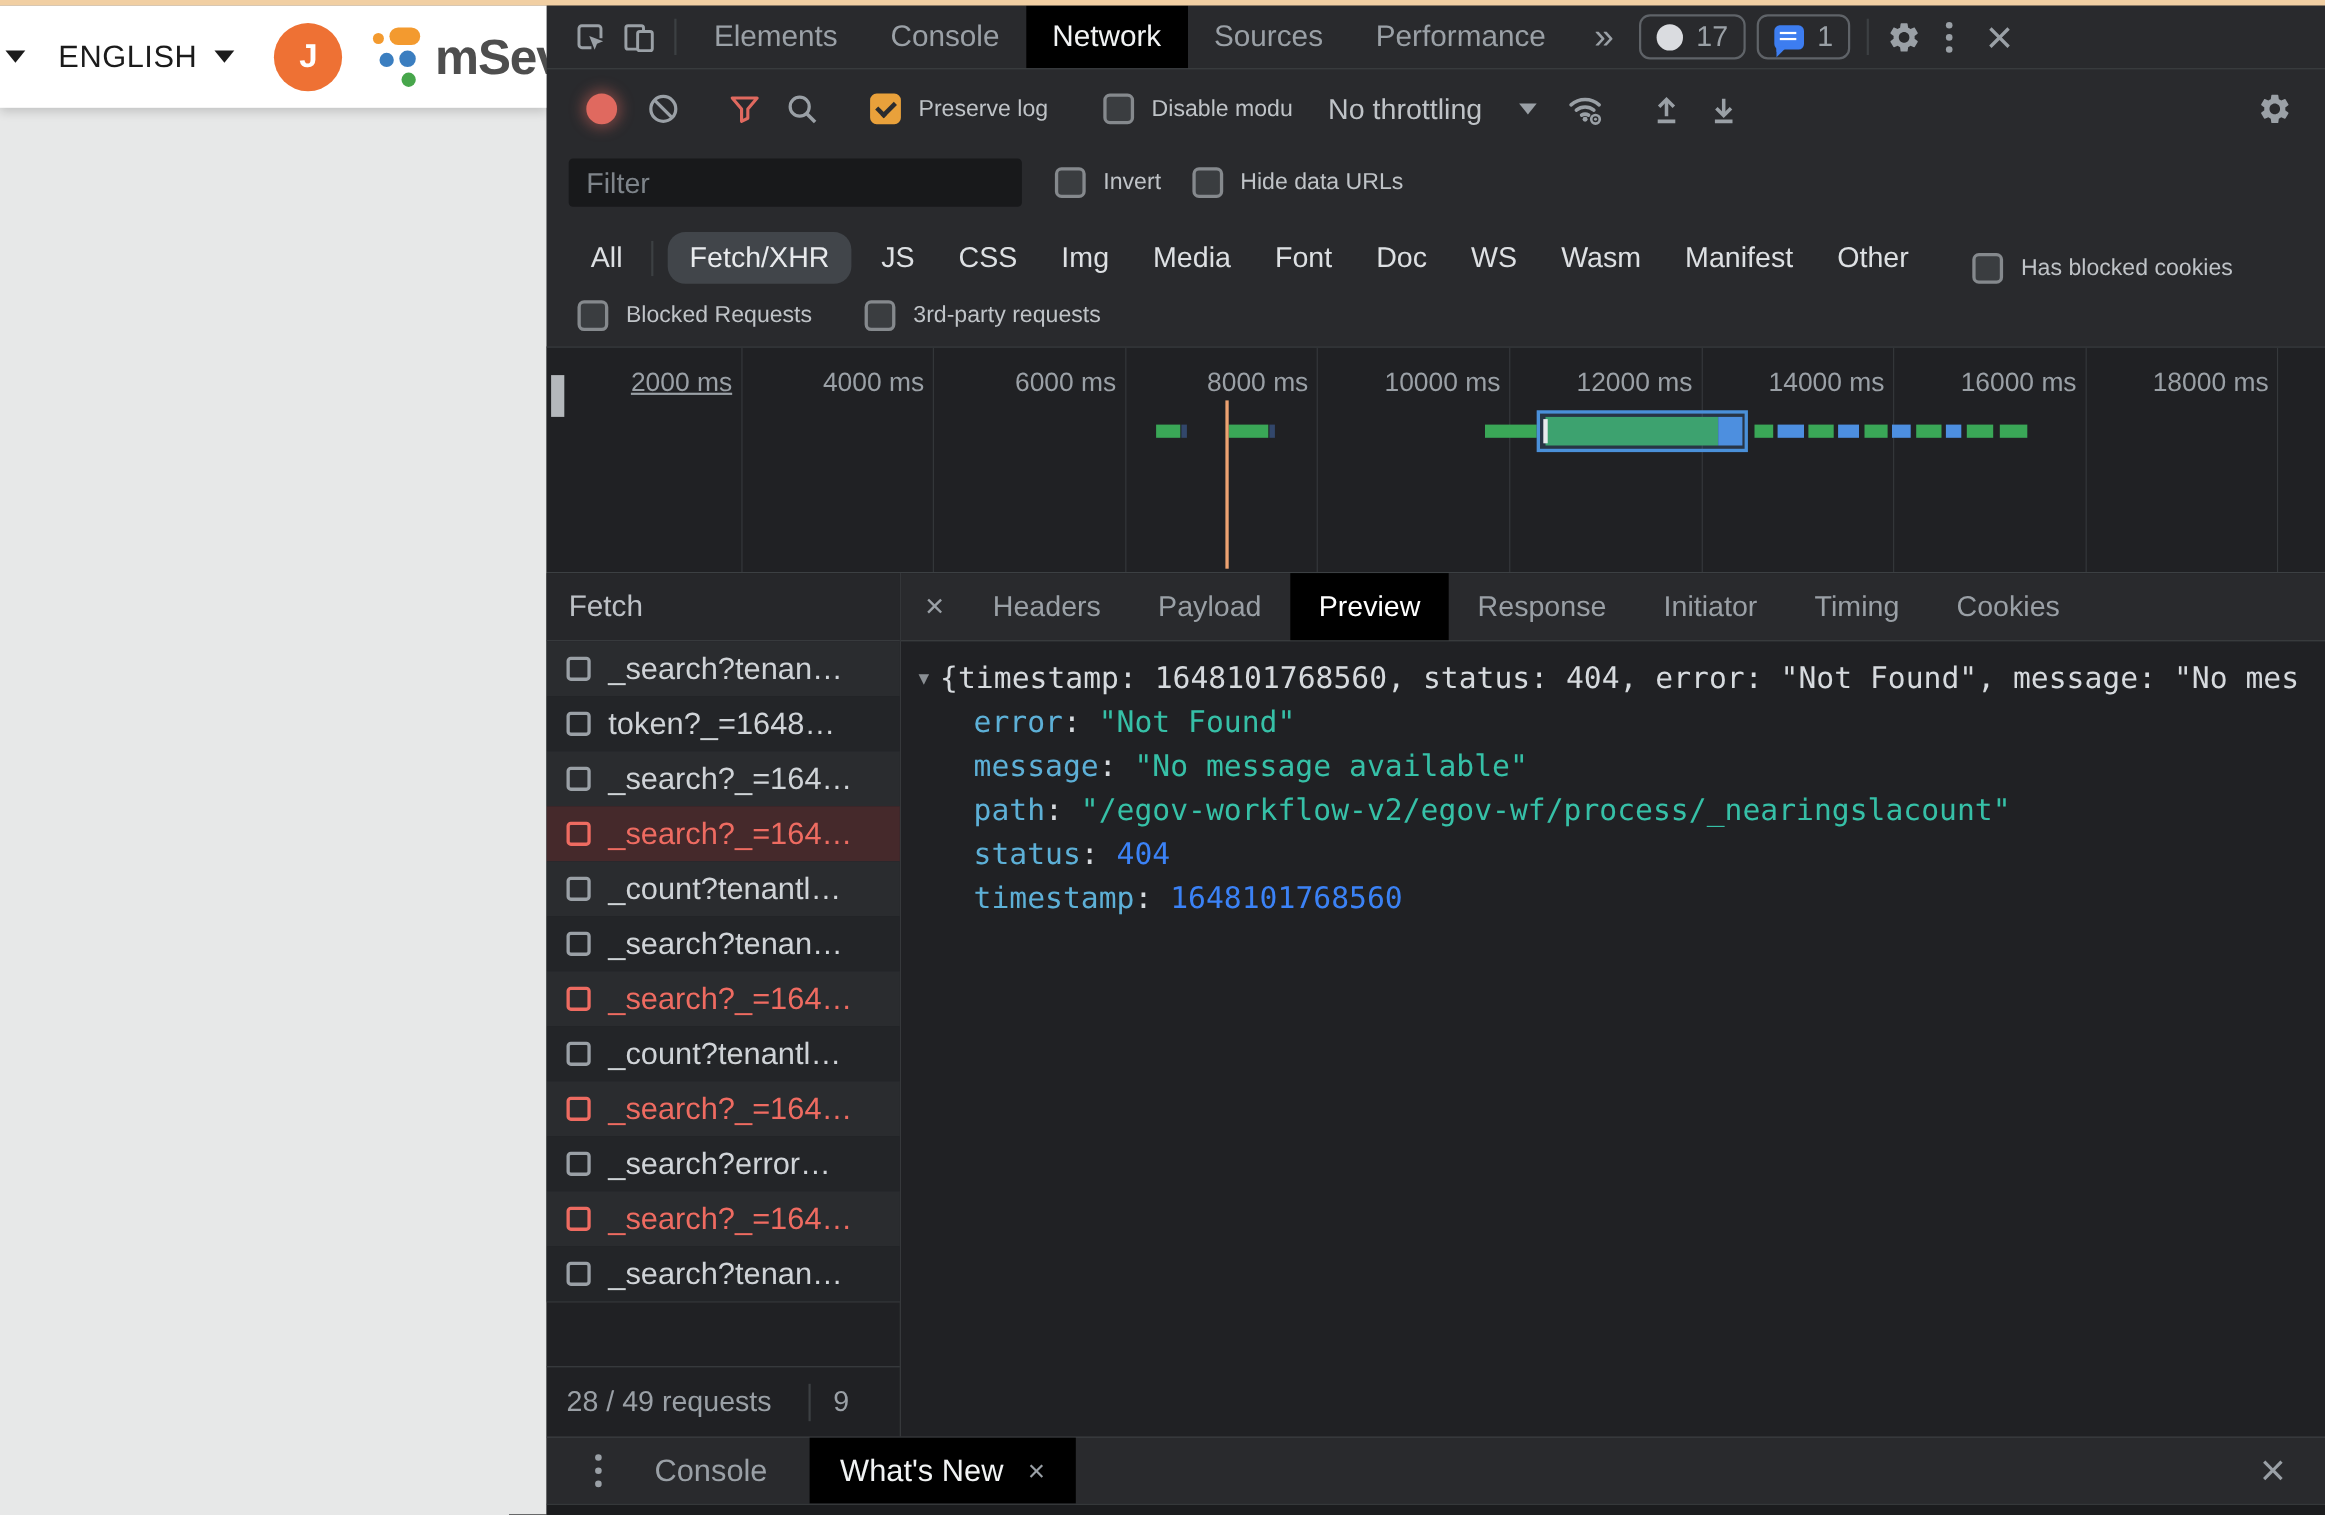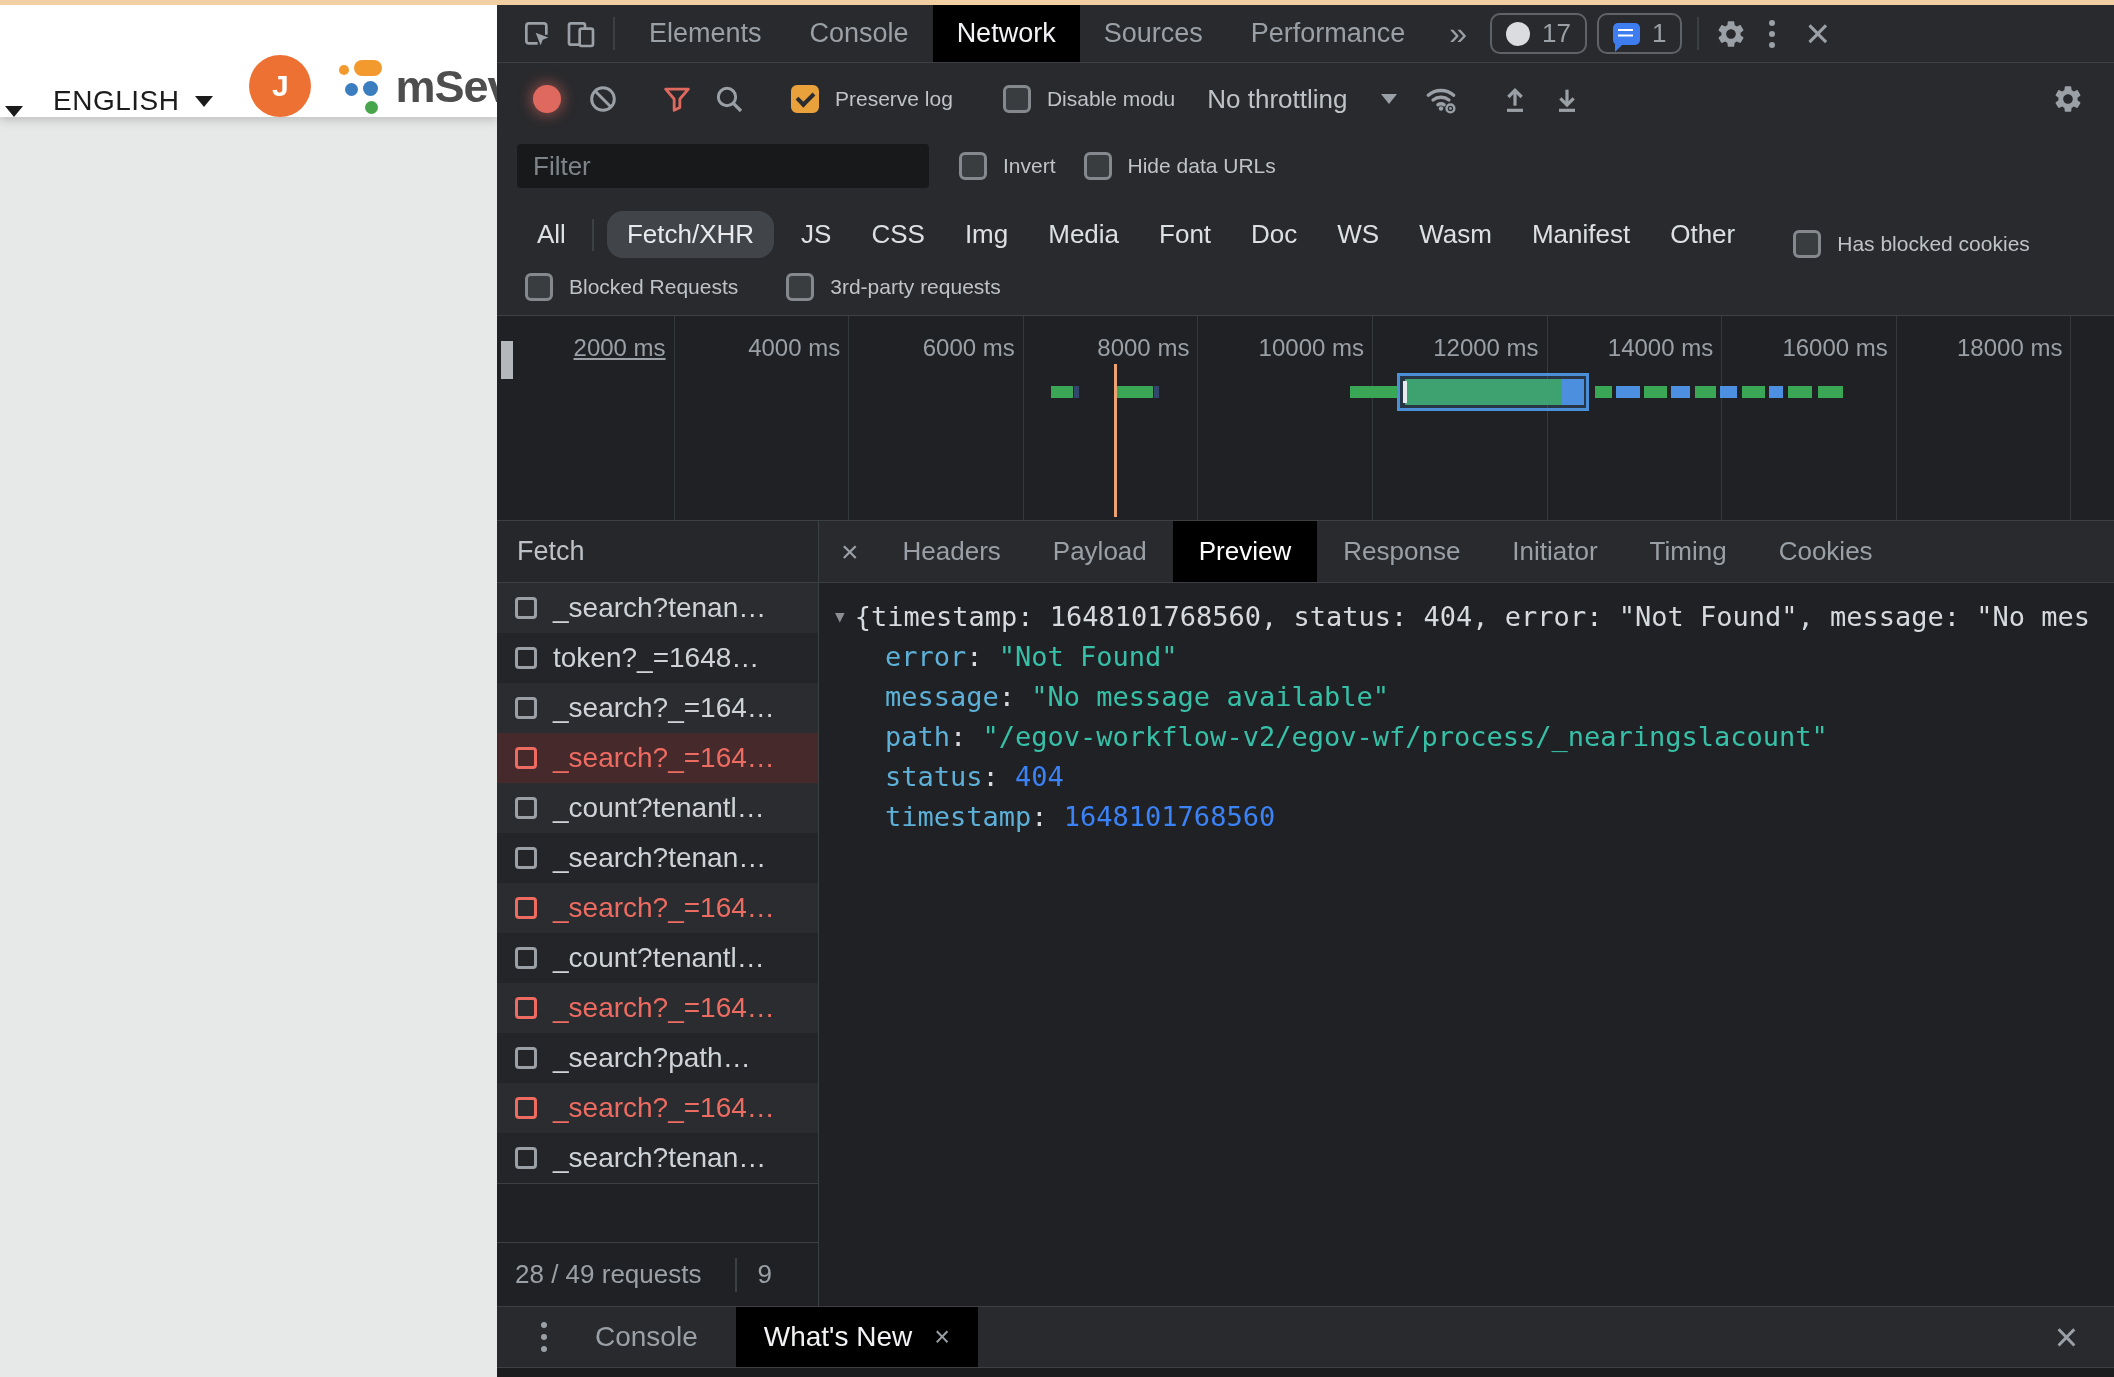--- a/index.html
+++ b/index.html
@@ -3,21 +3,21 @@
 <meta charset="utf-8">
 <style>
   * { box-sizing: border-box; }
   body { margin: 0; background: #000; }
   .screen { position: relative; width: 2114px; height: 1377px; overflow: hidden;
             font-family: "Liberation Sans", sans-serif; background: #202124; }
   .topstrip { position: absolute; left: 0; top: 0; width: 2114px; height: 5px; background: #f1cfa3; z-index: 9; }
 
   
   .page { position: absolute; left: 0; top: 5px; width: 497px; height: 1372px; background: #e7e8e8; }
-  .page-header { height: 112px; background: #fff; display: flex; align-items: flex-end;
+  .page-header { height: 93px; background: #fff; display: flex; align-items: center;
                  box-shadow: 0 4px 9px rgba(0,0,0,.16); position: relative; }
   .caret { width: 0; height: 0; border-left: 9px solid transparent; border-right: 9px solid transparent;
            border-top: 11px solid #1b1b1b; }
   .stub-caret { margin-left: 5px; }
   .lang { display: flex; align-items: center; gap: 16px; margin-left: 30px; font-size: 28px; color: #1b1b1b; letter-spacing: .5px; }
   .avatar { width: 62px; height: 62px; border-radius: 50%; background: #ee7134; color: #fff; font-size: 30px;
             font-weight: bold; display: flex; align-items: center; justify-content: center; margin-left: 36px; flex: none; }
   .brand { display: flex; align-items: center; margin-left: 26px; gap: 8px; }
   .brand-dots { position: relative; width: 50px; height: 60px; }
   .brand-dots i { position: absolute; border-radius: 50%; }
@@ -411,21 +411,21 @@
             <div class="req-row even">
               <span class="sq"></span>
               <span class="req-label">_count?tenantl…</span>
             </div>
             <div class="req-row odd err">
               <span class="sq"></span>
               <span class="req-label">_search?_=164…</span>
             </div>
             <div class="req-row even">
               <span class="sq"></span>
-              <span class="req-label">_search?path…</span>
+              <span class="req-label">_search?error…</span>
             </div>
             <div class="req-row odd err">
               <span class="sq"></span>
               <span class="req-label">_search?_=164…</span>
             </div>
             <div class="req-row even">
               <span class="sq"></span>
               <span class="req-label">_search?tenan…</span>
             </div>
           </div>

